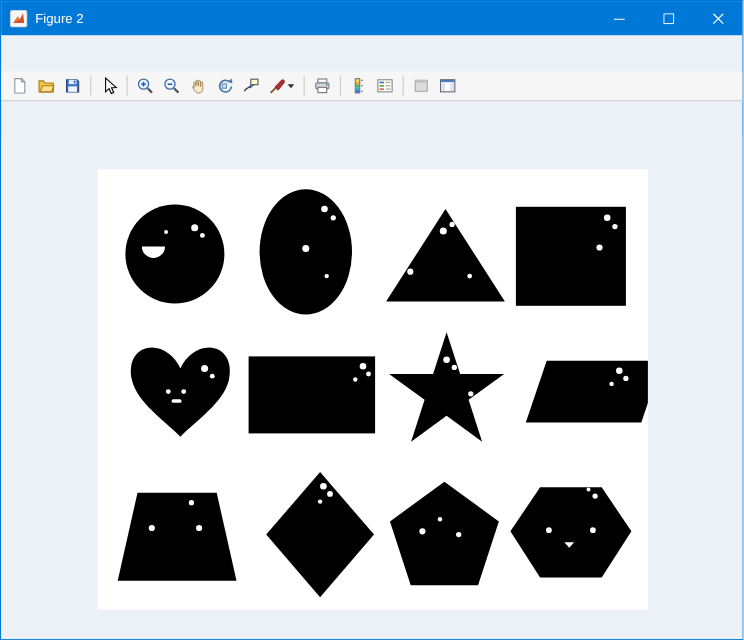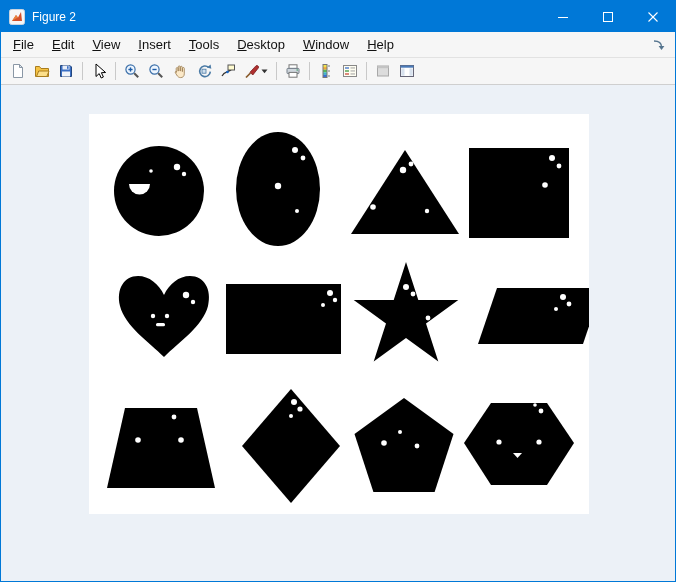--- a/index.html
+++ b/index.html
@@ -1,21 +1,21 @@
 <!DOCTYPE html>
 <html><head>
 <meta charset="utf-8">
 <style>
   * { box-sizing: border-box; margin: 0; padding: 0; }
   html,body { width: 676px; height: 582px; font-family: "Liberation Sans", sans-serif; background:#fff; }
   .window {
     width: 676px; height: 582px;
     border: 1px solid #0078d7;
     display: flex; flex-direction: column;
-    overflow: hidden; background: #ecf1f7;
+    overflow: hidden; background: #ecf1f7; gap: 33px;
   }
   
   .titlebar {
     height: 31px; background: #0078d7; color: #fff;
     display: flex; align-items: center; flex: 0 0 auto;
   }
   .app-icon { width: 16px; height: 16px; margin-left: 8px; display:flex; }
   .title-text { font-size: 12px; margin-left: 7px; flex: 1 1 auto; white-space: nowrap; }
   .caption-buttons { display: flex; height: 100%; }
   .cap-btn { width: 45px; height: 100%; display: flex; align-items: center; justify-content: center; cursor: default; }
@@ -76,36 +76,20 @@
       </div>
       <div class="cap-btn close">
         <svg width="10" height="10">
           <line x1="0.5" y1="0.5" x2="9.5" y2="9.5" stroke="#fff" stroke-width="1.1"></line>
           <line x1="9.5" y1="0.5" x2="0.5" y2="9.5" stroke="#fff" stroke-width="1.1"></line>
         </svg>
       </div>
     </div>
   </div>
 
-  <div class="menubar">
-    <span class="menu-item">File</span>
-    <span class="menu-item">Edit</span>
-    <span class="menu-item">View</span>
-    <span class="menu-item">Insert</span>
-    <span class="menu-item">Tools</span>
-    <span class="menu-item">Desktop</span>
-    <span class="menu-item">Window</span>
-    <span class="menu-item">Help</span>
-    <span class="dock-arrow">
-      <svg width="13" height="12" viewBox="0 0 13 12">
-        <path d="M2 2 C7.5 2 9.5 4 9.5 8" fill="none" stroke="#55748e" stroke-width="1.3"></path>
-        <path d="M6.6 7 L9.5 11 L12.4 7 Z" fill="#55748e"></path>
-      </svg>
-    </span>
-  </div>
 
   <div class="toolbar">
 
     <button class="tbtn">
       <svg width="16" height="16" viewBox="0 0 16 16">
         <path d="M3.5 1.5 h6 l3 3 v10 h-9 z" fill="#fff" stroke="#8a97a5"></path>
         <path d="M9.5 1.5 v3 h3 z" fill="#dfe7ef" stroke="#8a97a5"></path>
       </svg>
     </button>
     <button class="tbtn">

